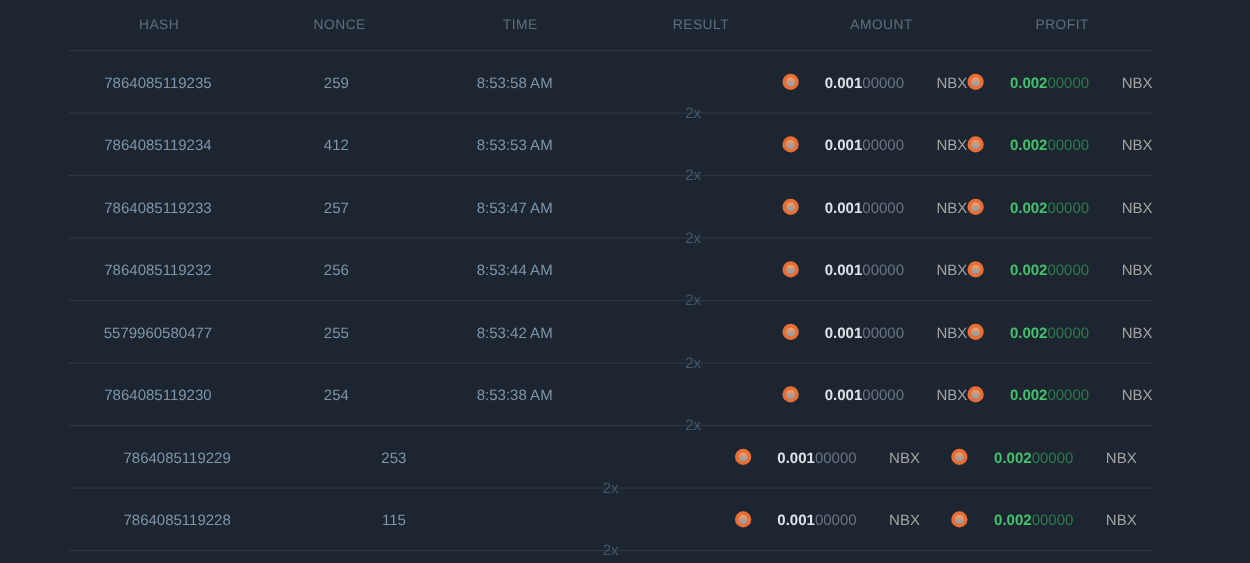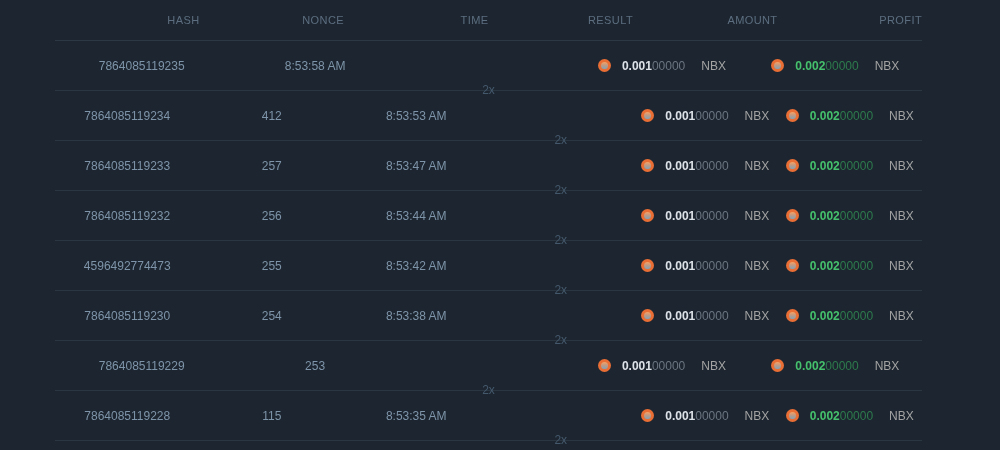--- a/index.html
+++ b/index.html
@@ -16,21 +16,21 @@
     width: 867px;
   }
   .thead {
     display: flex;
     height: 41px;
     align-items: center;
     border-bottom: 1px solid #2c3945;
   }
   .th {
     flex: 1 1 0;
-    text-align: right;
+    text-align: center;
     font-size: 11px;
     letter-spacing: 0.4px;
     color: #5c6e80;
     text-transform: uppercase;
   }
   .row {
     display: flex;
     height: 50px;
     align-items: center;
     border-bottom: 1px solid #2a3642;
@@ -41,21 +41,21 @@
     text-align: center;
     font-size: 12px;
     color: #7e94a9;
     white-space: nowrap;
   }
   .cell.result { color: #44586c; margin-top: 48px; }
   .money {
     display: flex;
     align-items: center;
     justify-content: center;
-    gap: 4px;
+    gap: 14px;
   }
   .coin {
     width: 13px;
     height: 13px;
     border-radius: 50%;
     background: #e96e35;
     position: relative;
     margin-right: 7px;
     flex: none;
   }
@@ -86,20 +86,21 @@
     <div class="th">HASH</div>
     <div class="th">NONCE</div>
     <div class="th">TIME</div>
     <div class="th">RESULT</div>
     <div class="th">AMOUNT</div>
     <div class="th">PROFIT</div>
   </div>
   <div>
   <div class="row">
     <div class="cell">7864085119235</div>
+    <div class="cell">259</div>
     <div class="cell">8:53:58 AM</div>
     <div class="cell result">2x</div>
     <div class="cell money">
       <span class="coin"></span>
       <span class="val"><span class="main">0.001</span><span class="zeros">00000</span></span>
       <span class="cur">NBX</span>
     </div>
     <div class="cell money">
       <span class="coin"></span>
       <span class="val profit-val"><span class="main">0.002</span><span class="zeros">00000</span></span>
@@ -152,21 +153,21 @@
       <span class="cur">NBX</span>
     </div>
     <div class="cell money">
       <span class="coin"></span>
       <span class="val profit-val"><span class="main">0.002</span><span class="zeros">00000</span></span>
       <span class="cur">NBX</span>
     </div>
   </div>
 
   <div class="row">
-    <div class="cell">4596492774473</div>
+    <div class="cell">5579960580477</div>
     <div class="cell">255</div>
     <div class="cell">8:53:42 AM</div>
     <div class="cell result">2x</div>
     <div class="cell money">
       <span class="coin"></span>
       <span class="val"><span class="main">0.001</span><span class="zeros">00000</span></span>
       <span class="cur">NBX</span>
     </div>
     <div class="cell money">
       <span class="coin"></span>
@@ -204,21 +205,20 @@
     <div class="cell money">
       <span class="coin"></span>
       <span class="val profit-val"><span class="main">0.002</span><span class="zeros">00000</span></span>
       <span class="cur">NBX</span>
     </div>
   </div>
 
   <div class="row">
     <div class="cell">7864085119228</div>
     <div class="cell">115</div>
-    <div class="cell">8:53:35 AM</div>
     <div class="cell result">2x</div>
     <div class="cell money">
       <span class="coin"></span>
       <span class="val"><span class="main">0.001</span><span class="zeros">00000</span></span>
       <span class="cur">NBX</span>
     </div>
     <div class="cell money">
       <span class="coin"></span>
       <span class="val profit-val"><span class="main">0.002</span><span class="zeros">00000</span></span>
       <span class="cur">NBX</span>

